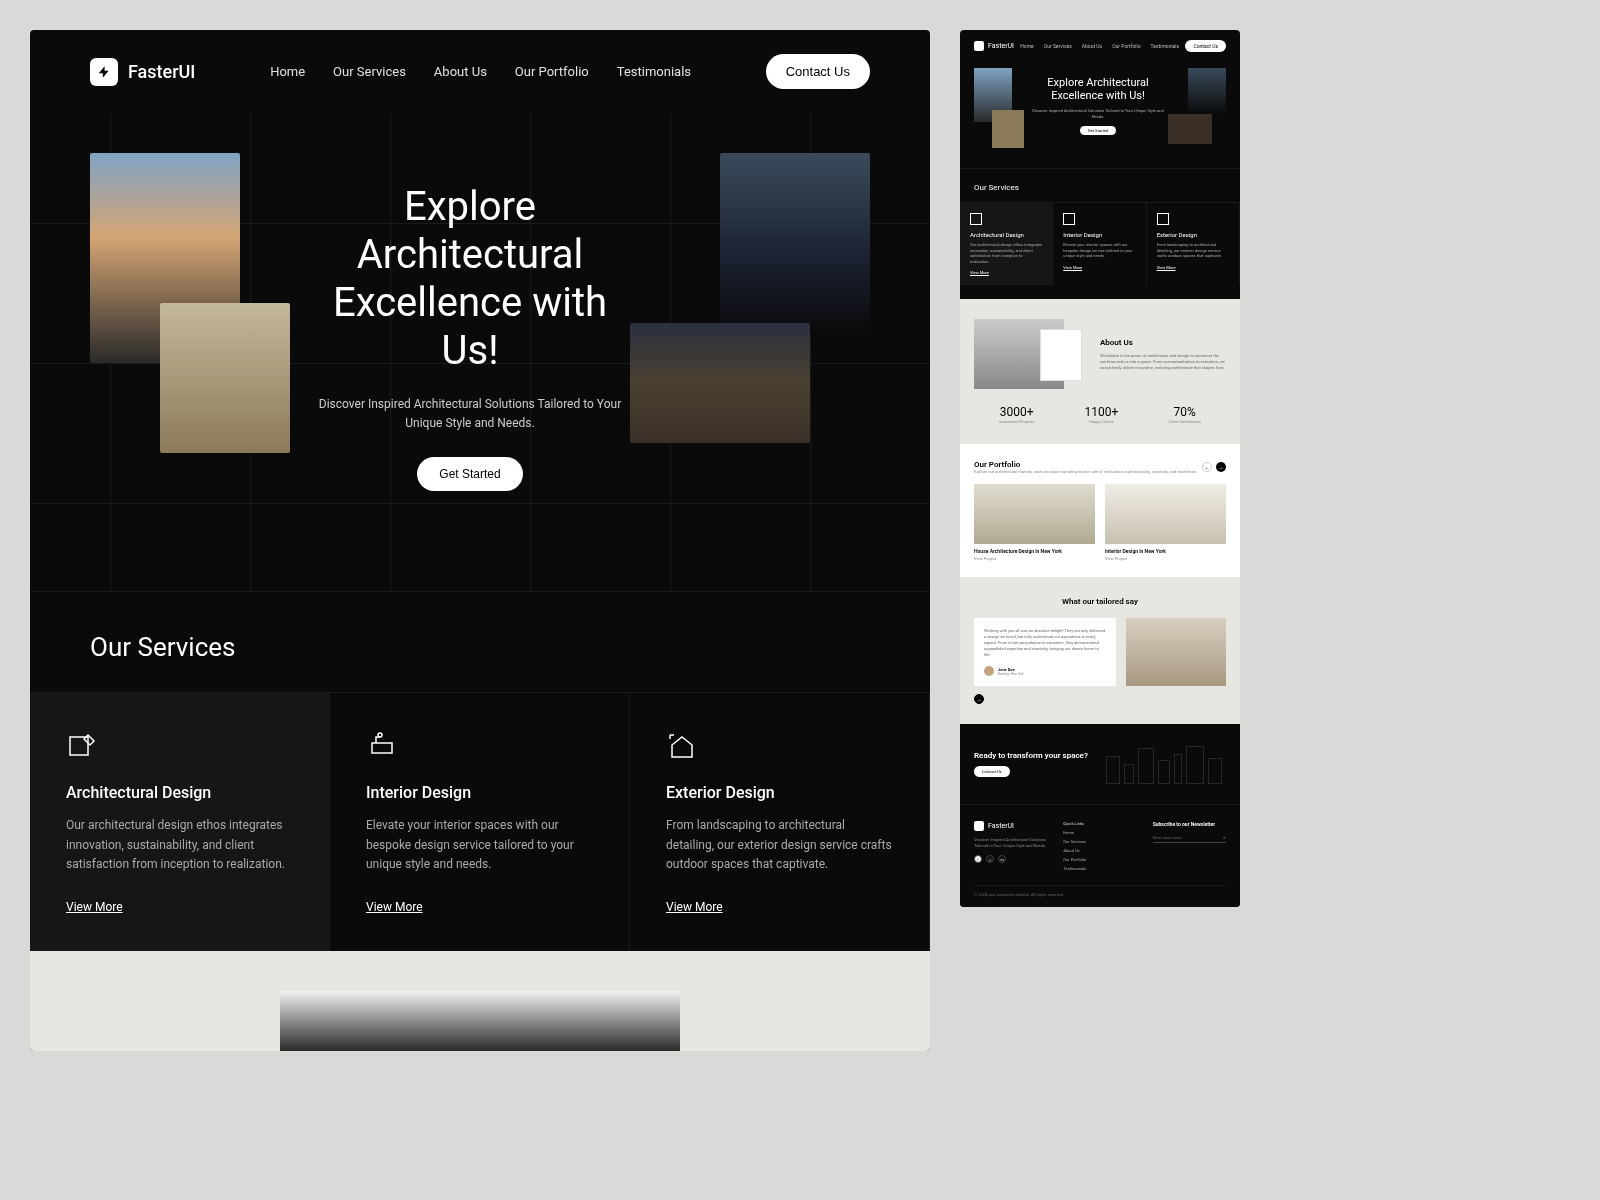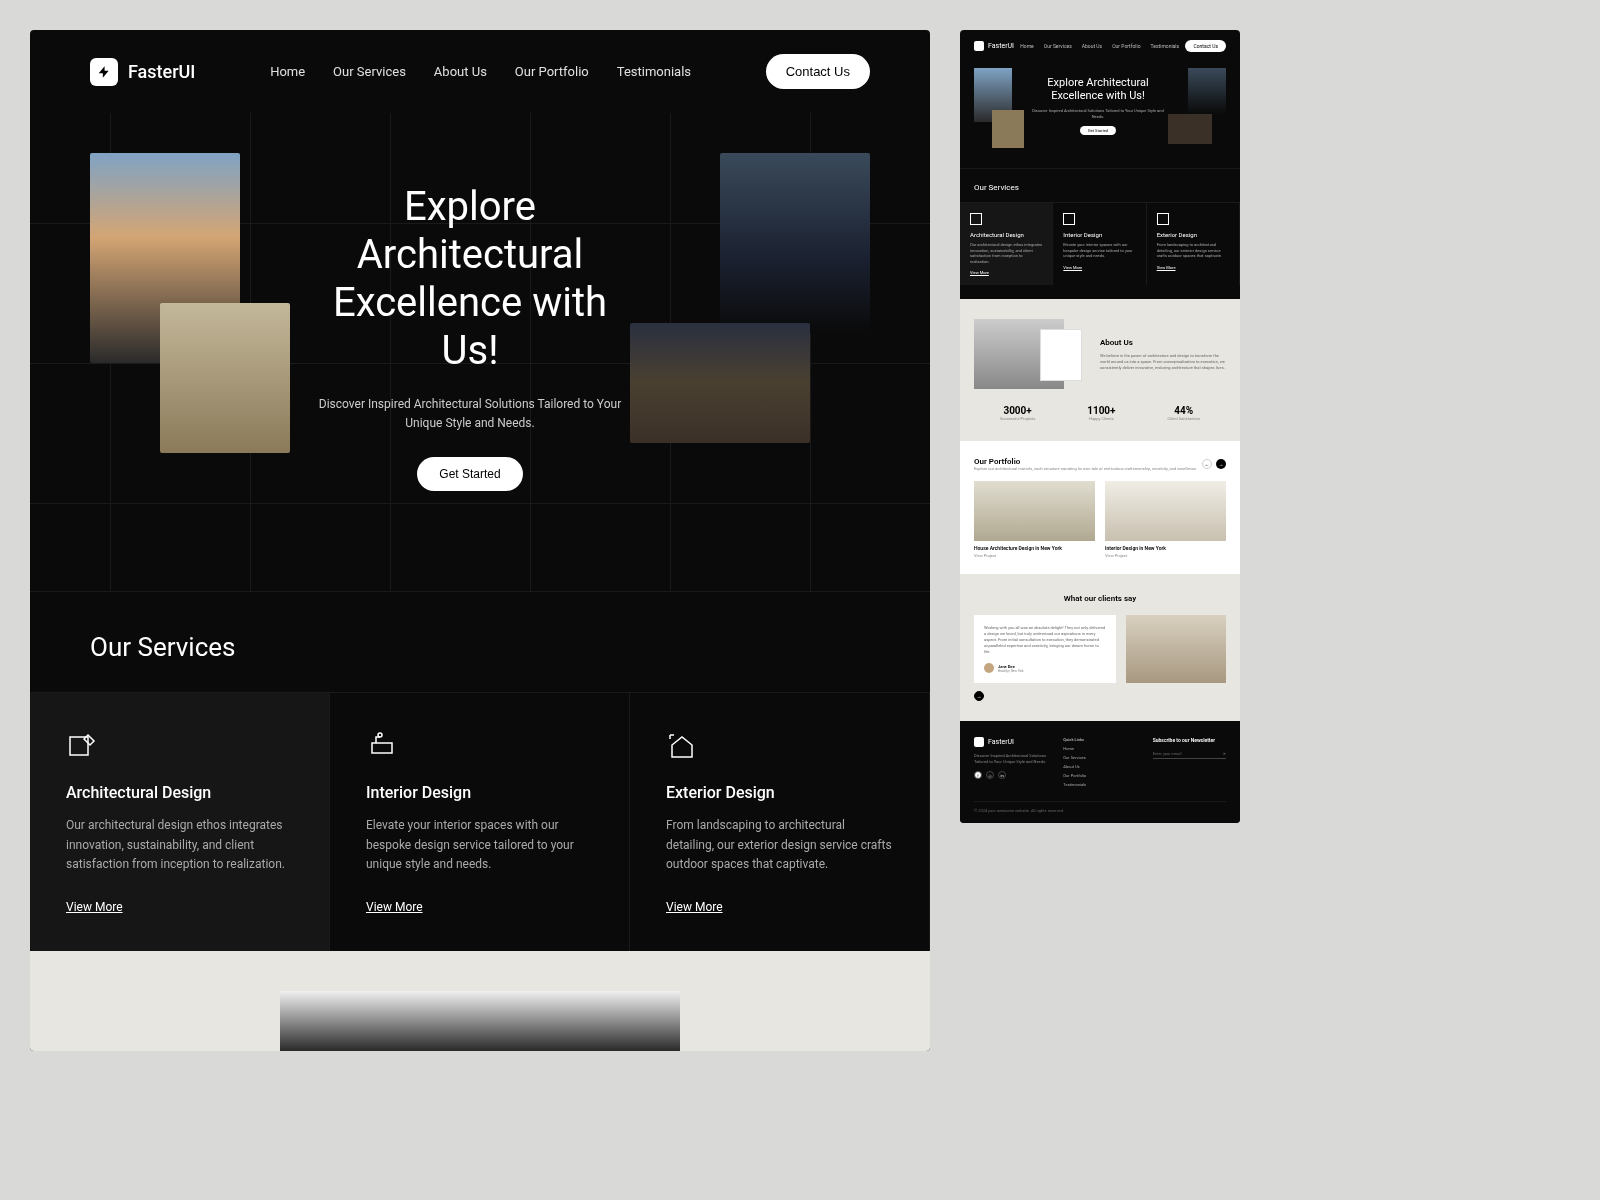--- a/index.html
+++ b/index.html
@@ -72,21 +72,21 @@
 .t-sl{font-size:4px;text-decoration:underline;}
 
 .t-about{background:#e8e6e0;color:#000;padding:20px 14px;}
 .t-about-top{display:flex;gap:16px;align-items:center;margin-bottom:16px;}
 .t-about-img{width:90px;height:70px;background:linear-gradient(#ccc,#888);position:relative;}
 .t-about-img::after{content:'';position:absolute;right:-18px;top:10px;width:40px;height:50px;background:#fff;border:1px solid #ddd;}
 .t-about-text{flex:1;padding-left:20px;}
 .t-about-h{font-size:8px;font-weight:600;margin-bottom:6px;}
 .t-about-p{font-size:4px;color:#666;line-height:1.5;}
 .t-stats{display:flex;justify-content:space-around;text-align:center;}
-.t-stat-n{font-size:10px;font-weight:700;}
+.t-stat-n{font-size:12px;font-weight:400;}
 .t-stat-l{font-size:4px;color:#888;}
 
 .t-portfolio{background:#fff;color:#000;padding:16px 14px;}
 .t-port-head{display:flex;justify-content:space-between;align-items:center;margin-bottom:10px;}
 .t-port-h{font-size:8px;font-weight:600;}
 .t-port-sub{font-size:4px;color:#888;}
 .t-port-arrows{display:flex;gap:4px;}
 .t-arr{width:10px;height:10px;border-radius:50%;display:flex;align-items:center;justify-content:center;font-size:5px;}
 .t-arr.l{border:1px solid #ccc;}
 .t-arr.r{background:#000;color:#fff;}
@@ -271,21 +271,21 @@
     <div class="t-stats">
       <div>
           <div class="t-stat-n">3000+</div>
           <div class="t-stat-l">Successful Projects</div>
         </div>
       <div>
           <div class="t-stat-n">1100+</div>
           <div class="t-stat-l">Happy Clients</div>
         </div>
       <div>
-          <div class="t-stat-n">44%</div>
+          <div class="t-stat-n">70%</div>
           <div class="t-stat-l">Client Satisfaction</div>
         </div>
     </div>
   </div>
 
   <div class="t-portfolio">
     <div class="t-port-head">
       <div>
         <div class="t-port-h">Our Portfolio</div>
         <div class="t-port-sub">Explore our architectural marvels, each structure narrating its own tale of meticulous craftsmanship, creativity, and excellence.</div>
@@ -303,39 +303,54 @@
       </div>
       <div class="t-port-item">
         <div class="t-port-img b"></div>
         <div class="t-port-t">Interior Design in New York</div>
         <div class="t-port-l">View Project</div>
       </div>
     </div>
   </div>
 
   <div class="t-testimonials">
-    <div class="t-test-h">What our clients say</div>
+    <div class="t-test-h">What our tailored say</div>
     <div class="t-test-body">
       <div class="t-test-card">
         <div class="t-test-p">Working with you all was an absolute delight! They not only delivered a design we loved, but truly understood our aspirations in every aspect. From initial consultation to execution, they demonstrated unparalleled expertise and creativity, bringing our dream home to life.</div>
         <div class="t-test-auth">
           <div class="t-avatar"></div>
           <div>
             <div class="t-auth-n">Jane Doe</div>
             <div class="t-auth-l">Brooklyn, New York</div>
           </div>
         </div>
       </div>
       <div class="t-test-img"></div>
     </div>
     <div class="t-test-nav">
         <div class="t-arr">→</div>
       </div>
   </div>
 
+  <div class="t-cta">
+    <div>
+      <div class="t-cta-h">Ready to transform your space?</div>
+      <div class="t-cta-btn">Contact Us</div>
+    </div>
+    <div class="t-cta-art">
+      <div class="t-building" style="left:0;width:14px;height:28px;"></div>
+      <div class="t-building" style="left:18px;width:10px;height:20px;"></div>
+      <div class="t-building" style="left:32px;width:16px;height:36px;"></div>
+      <div class="t-building" style="left:52px;width:12px;height:24px;"></div>
+      <div class="t-building" style="left:68px;width:8px;height:30px;"></div>
+      <div class="t-building" style="left:80px;width:18px;height:38px;"></div>
+      <div class="t-building" style="left:102px;width:14px;height:26px;"></div>
+    </div>
+  </div>
 
   <div class="t-footer">
     <div class="t-foot-grid">
       <div class="t-foot-col">
         <div class="t-logo" style="margin-bottom:6px;">
           <div class="t-logo-icon"></div>
           <span>FasterUI</span>
         </div>
         <div class="t-foot-p">Discover Inspired Architectural Solutions Tailored to Your Unique Style and Needs.</div>
         <div class="t-socials">

